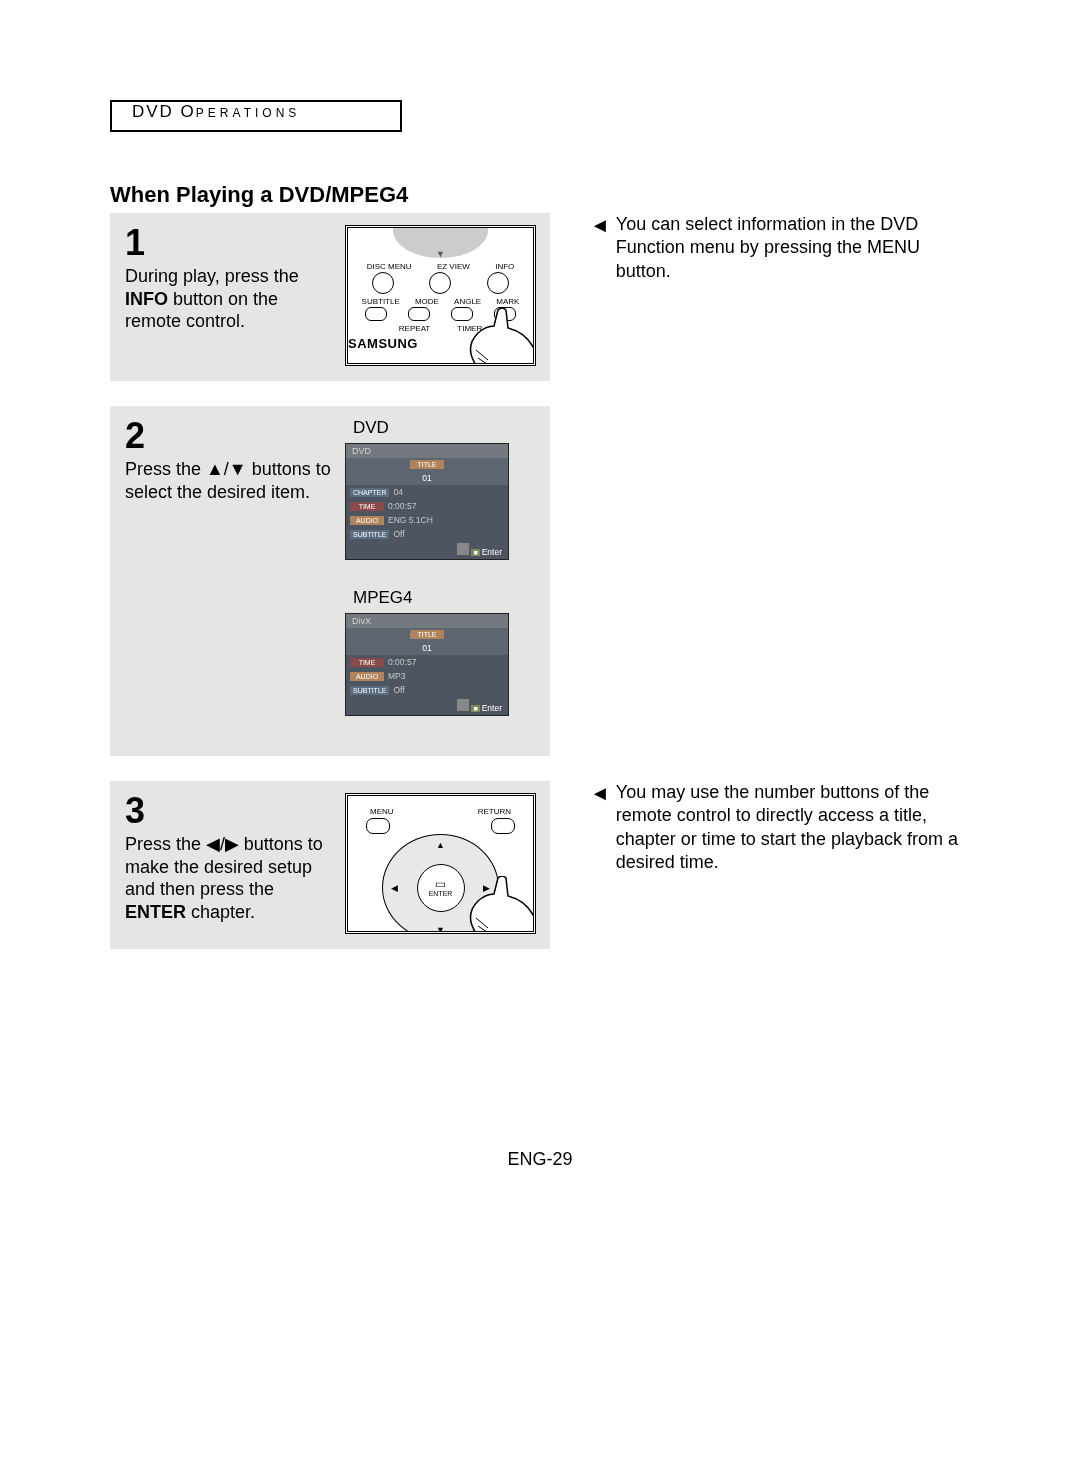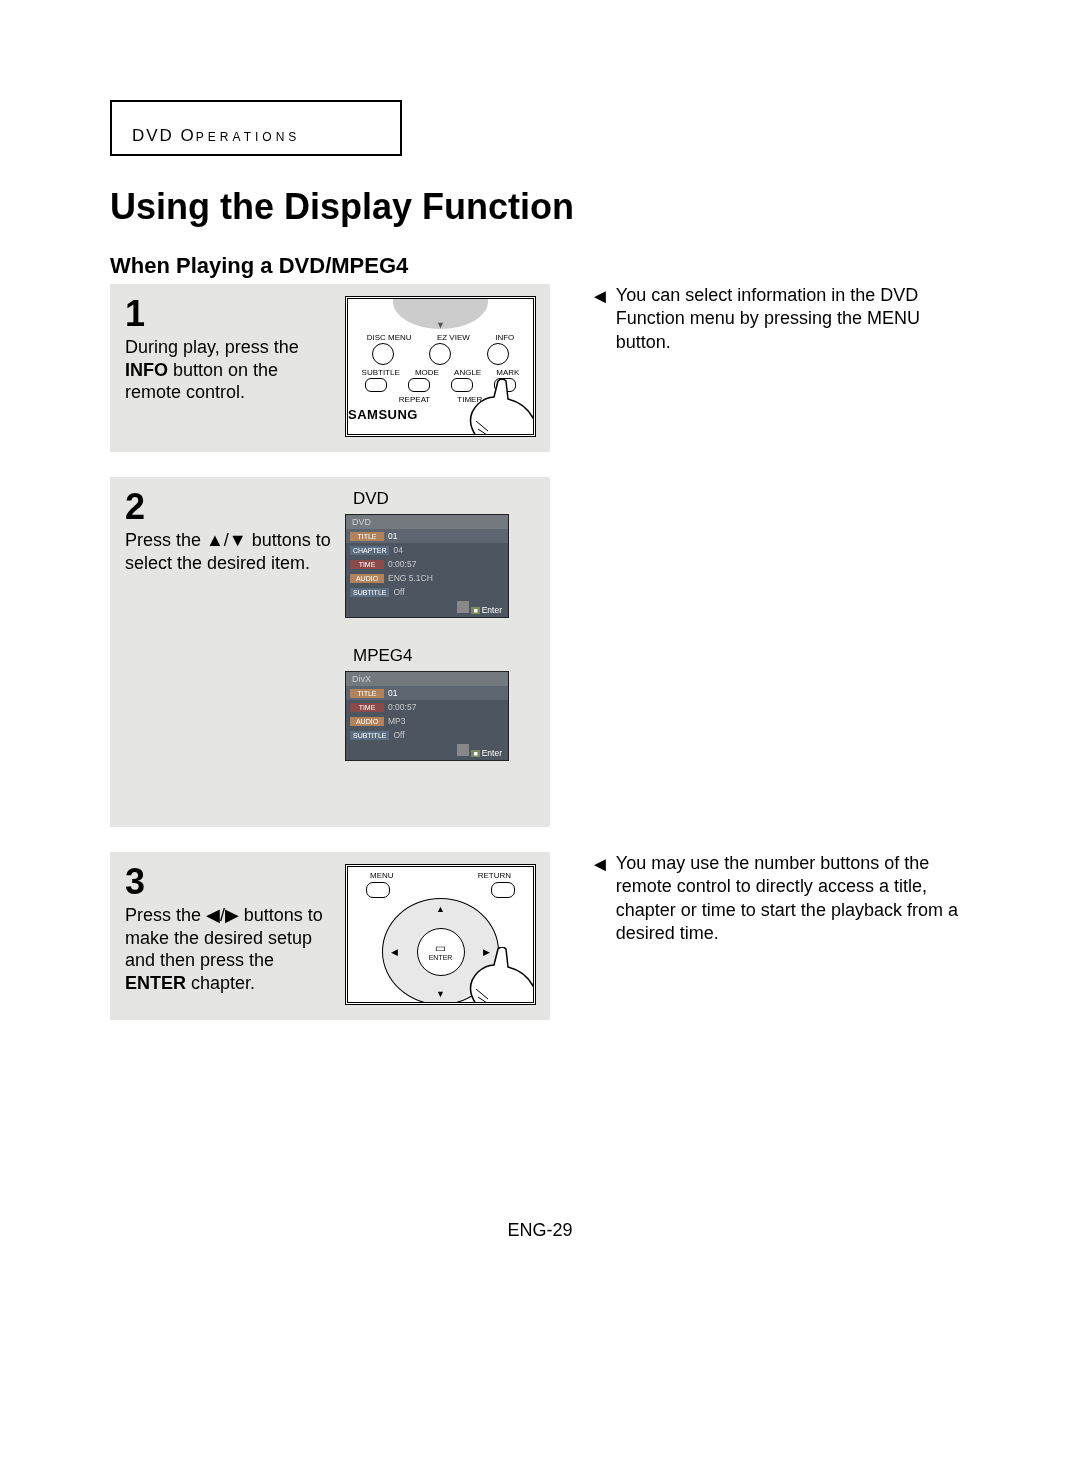--- a/index.html
+++ b/index.html
@@ -9,24 +9,24 @@
     font-family: Arial, Helvetica, sans-serif;
     color: #000;
     width: 1080px;
   }
   .page {
     padding: 100px 110px 50px 110px;
   }
   .section-box {
     border: 2px solid #000;
     display: inline-block;
-    padding: 24px 100px 8px 20px;
+    padding: 0 100px 8px 20px;
     font-size: 17px;
     letter-spacing: 2px;
-    margin-bottom: 30px;
+    margin-bottom: 50px;
   }
   h1 {
     font-size: 36px;
     font-weight: bold;
     margin: 0 0 25px 0;
   }
   h2 {
     font-size: 22px;
     font-weight: bold;
     margin: 0 0 5px 0;
@@ -125,27 +125,27 @@
     background:#b0835a; color:#fff; font-size:7px; padding:1px 3px; min-width:28px; text-align:center;
   }
   .osd .tag.blue{background:#5a6d80;}
   .osd .tag.red{background:#8a4a4a;}
   .osd .val{font-size:8.5px;}
   .osd .sel{ color:#fff; }
   .osd .enter{
     text-align:right; padding:2px 6px; font-size:8.5px; color:#fff;
   }
   .osd .enter .eb{background:#7b8a5a;color:#fff;font-size:7px;padding:0 2px;margin-right:2px;}
-  .osd .osd-row.hl{ background:#5d6570; }
+  .osd .osd-row.hl{ background:#5d6570;flex-direction:column; }
   .osd .icon-x{ width:12px;height:12px;background:#888;display:inline-block; margin-left:4px;}
 
   .osd2 { margin-top: 28px; }
 
   
-  .remote3 .top-labels{display:flex;justify-content:space-between;font-size:8px;padding:4px 22px 0 22px;}
+  .remote3 .top-labels{display:flex;justify-content:space-between;font-size:8px;padding:4px 22px 0 22px;margin-top:7px;}
   .remote3 .top-btns{display:flex;justify-content:space-between;padding:2px 18px;}
   .remote3 .top-btns .b{width:22px;height:14px;border:1px solid #000;border-radius:7px;}
   .remote3 .ring{
     width:115px;height:105px;border:1px solid #000;border-radius:50%;
     margin: -2px auto 0 auto; background:#e8e8e8; position:relative;
     display:flex;align-items:center;justify-content:center;
   }
   .remote3 .ring .inner{
     width:46px;height:46px;border:1px solid #000;border-radius:50%;background:#fff;
     display:flex;flex-direction:column;align-items:center;justify-content:center;font-size:7px;
@@ -166,21 +166,20 @@
 </style>
 </head>
 <body>
 
 <div class="page">
 
   <div class="section-box">
     <span><span>DVD O</span><span style="font-size:12px;letter-spacing:4px">PERATIONS</span></span>
   </div>
 
-  <h1>Using the Display Function</h1>
   <h2>When Playing a DVD/MPEG4</h2>
 
   
   <div class="step-row">
     <div class="step-block">
       <div class="step-left">
         <div class="step-num">1</div>
         <div class="step-text">
           <span>During play, press the </span><b>INFO</b><span> button on the remote control.</span>
         </div>

